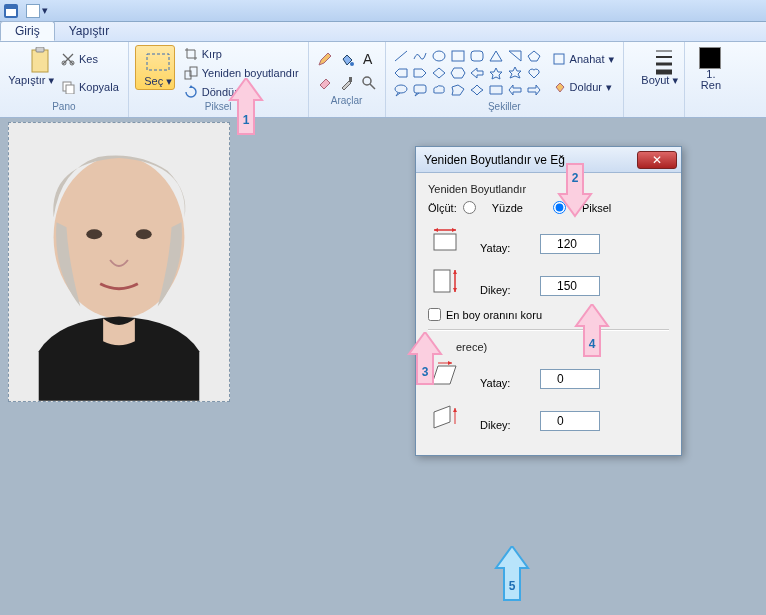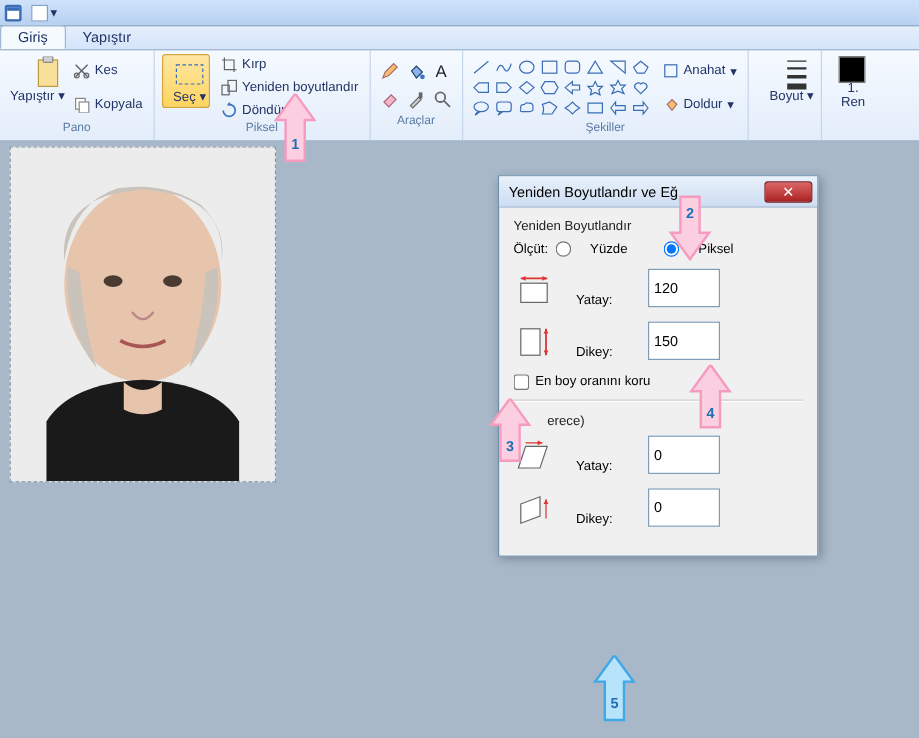--- a/index.html
+++ b/index.html
@@ -31,22 +31,22 @@
   .dlg-title { height:26px; background:linear-gradient(#e9f1fb,#cdddf2); display:flex; align-items:center; justify-content:space-between; padding:0 4px 0 8px; border-bottom:1px solid #9fb7d4;}
   .dlg-title span { font-size:12px;}
   .close { width:40px; height:18px; background:linear-gradient(#d66,#a22); border:1px solid #722; border-radius:3px; color:#fff; display:flex; align-items:center; justify-content:center; font-size:11px; cursor:default;}
   .dlg-body { padding:10px 12px 12px 12px;}
   .fieldset-label { font-size:11px; color:#222; margin-bottom:6px;}
   .radio-row { display:flex; align-items:center; gap:6px; margin-bottom:10px; font-size:11px;}
   .radio-row label { display:flex; align-items:center; gap:16px;}
   .dim-row { display:flex; align-items:flex-end; margin-bottom:12px;}
   .dim-ico { width:34px; height:30px; display:flex; align-items:center; justify-content:center;}
   .dim-lbl { width:78px; font-size:11px; padding-left:18px;}
-  .dim-inp { width:60px; height:32px; border:1px solid #7f9db9; padding:1px 4px; font-size:12px; background:#fff;}
-  .chk-row { display:flex; gap:5px; font-size:11px; margin:2px 0 8px 0;}
+  .dim-inp { width:60px; height:20px; border:1px solid #7f9db9; padding:1px 16px; font-size:12px; background:#fff;}
+  .chk-row { display:flex; align-items:center; gap:5px; font-size:11px; margin:2px 0 8px 0;}
   .divider { border-top:1px solid #c8c8c8; border-bottom:1px solid #fff; margin:6px 0 10px 0;}
   .btnrow { display:flex; justify-content:center; gap:10px; margin-top:8px;}
   .btn { width:76px; height:22px; background:linear-gradient(#fdfdfd,#e3e3e3); border:1px solid #8a8a8a; border-radius:3px; font-size:12px; cursor:default;}
   .arrow { position:absolute; pointer-events:none;}
   .num-badge { font-size:12px; font-weight:bold;}
 </style>
 </head>
 <body>
 
 <div class="titlebar">

